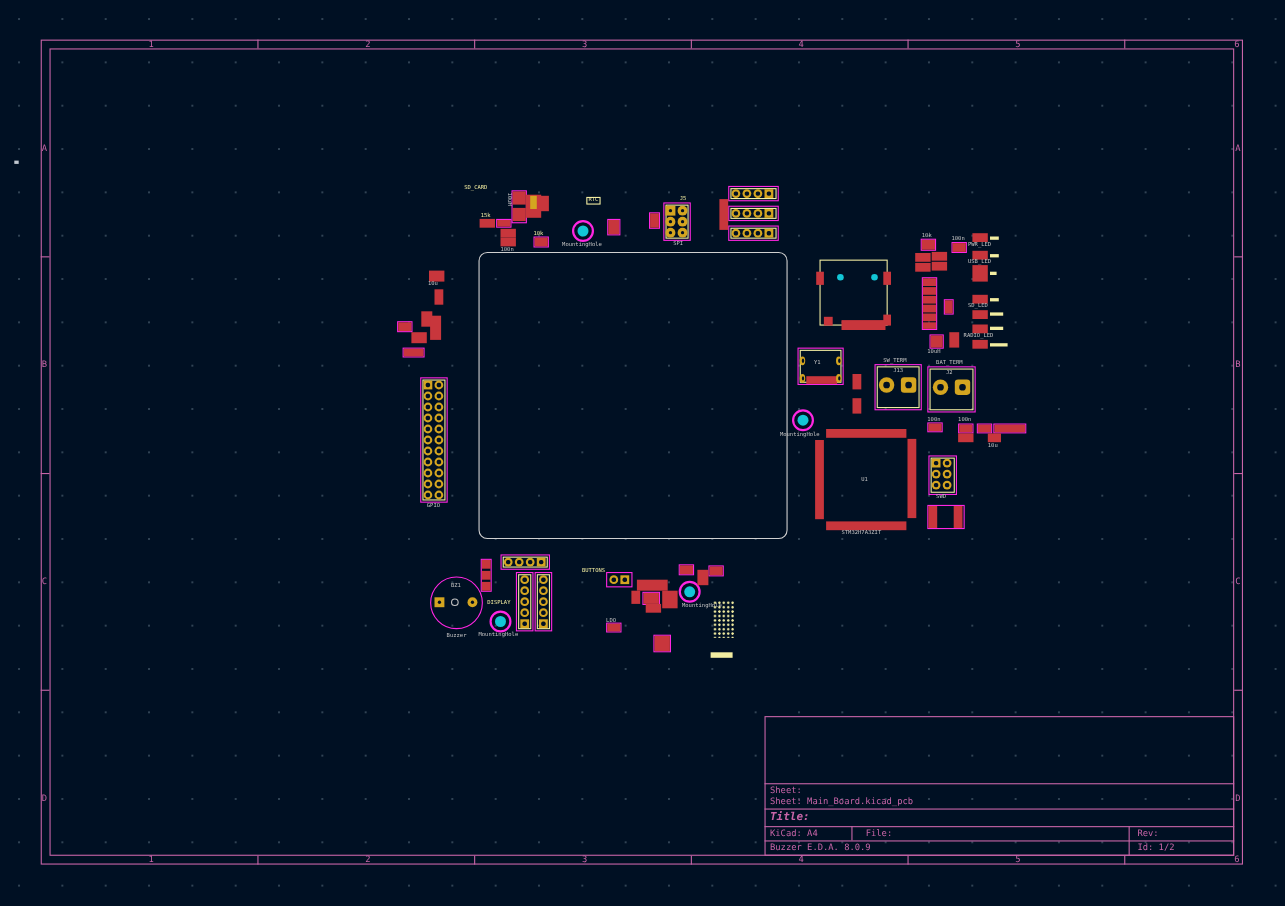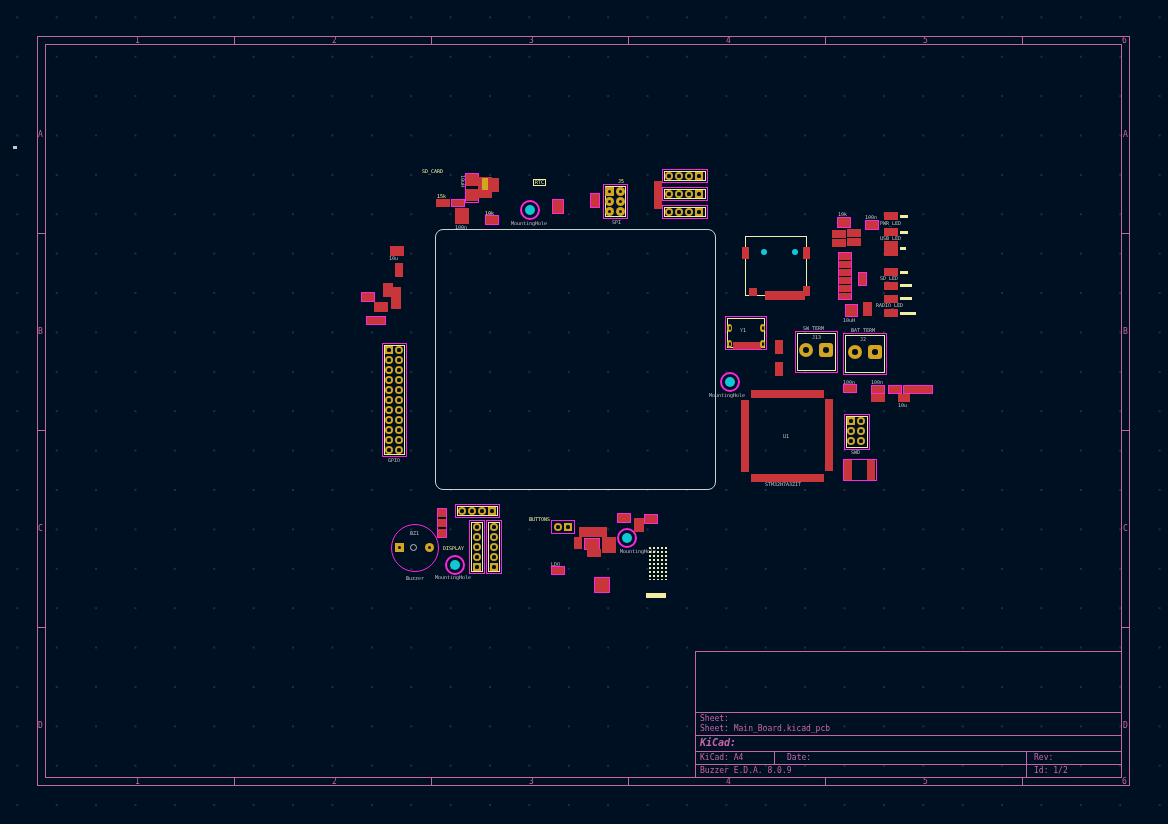--- a/index.html
+++ b/index.html
@@ -79,23 +79,23 @@
 <div>
   <div class="frame" style="left:695px;top:651px;width:427px;height:127px;"></div>
   <div class="tick" style="left:695px;top:712px;width:427px;height:1px;"></div>
   <div class="tick" style="left:695px;top:735px;width:427px;height:1px;"></div>
   <div class="tick" style="left:695px;top:751px;width:427px;height:1px;"></div>
   <div class="tick" style="left:695px;top:764px;width:427px;height:1px;"></div>
   <div class="tick" style="left:774px;top:751px;width:1px;height:13px;"></div>
   <div class="tick" style="left:1026px;top:751px;width:1px;height:27px;"></div>
   <span class="tb-text" style="left:700px;top:714px;">Sheet:</span>
   <span class="tb-text" style="left:700px;top:724px;">Sheet: Main_Board.kicad_pcb</span>
-  <span class="tb-text" style="left:700px;top:738px;font-size:10px;font-weight:bold;font-style:italic;">KiCad:</span>
+  <span class="tb-text" style="left:700px;top:738px;font-size:10px;font-weight:bold;font-style:italic;">Title:</span>
   <span class="tb-text" style="left:700px;top:753px;">KiCad: A4</span>
-  <span class="tb-text" style="left:787px;top:753px;">Date:</span>
+  <span class="tb-text" style="left:787px;top:753px;">File:</span>
   <span class="tb-text" style="left:1034px;top:753px;">Rev:</span>
   <span class="tb-text" style="left:700px;top:766px;">Buzzer E.D.A. 8.0.9</span>
   <span class="tb-text" style="left:1034px;top:766px;">Id: 1/2</span>
 </div>
 
 <div class="edge" style="left:435px;top:229px;width:281px;height:261px;"></div>
 
 <span class="silk" style="left:422px;top:169px;">SD_CARD</span>
 <div class="crt" style="left:465px;top:173px;width:14px;height:30px;"></div>
 <div class="pad" style="left:466px;top:174px;width:12px;height:12px;"></div>

